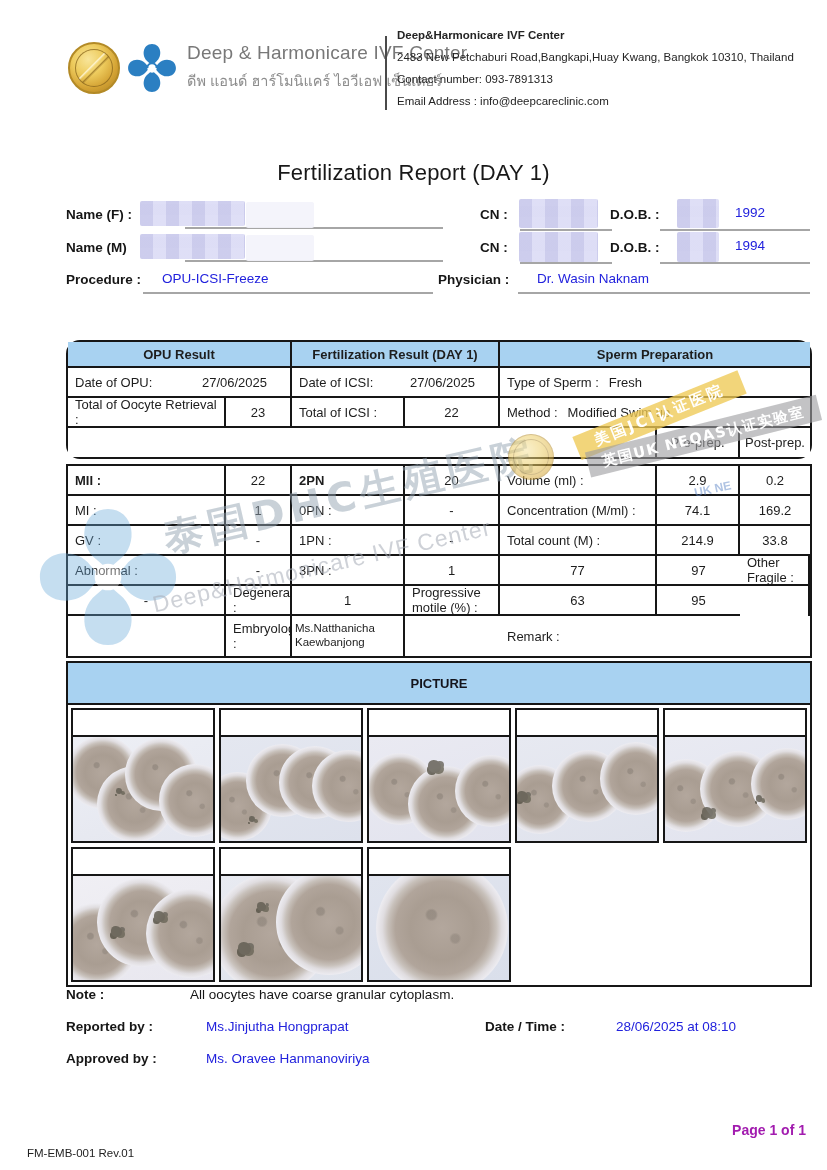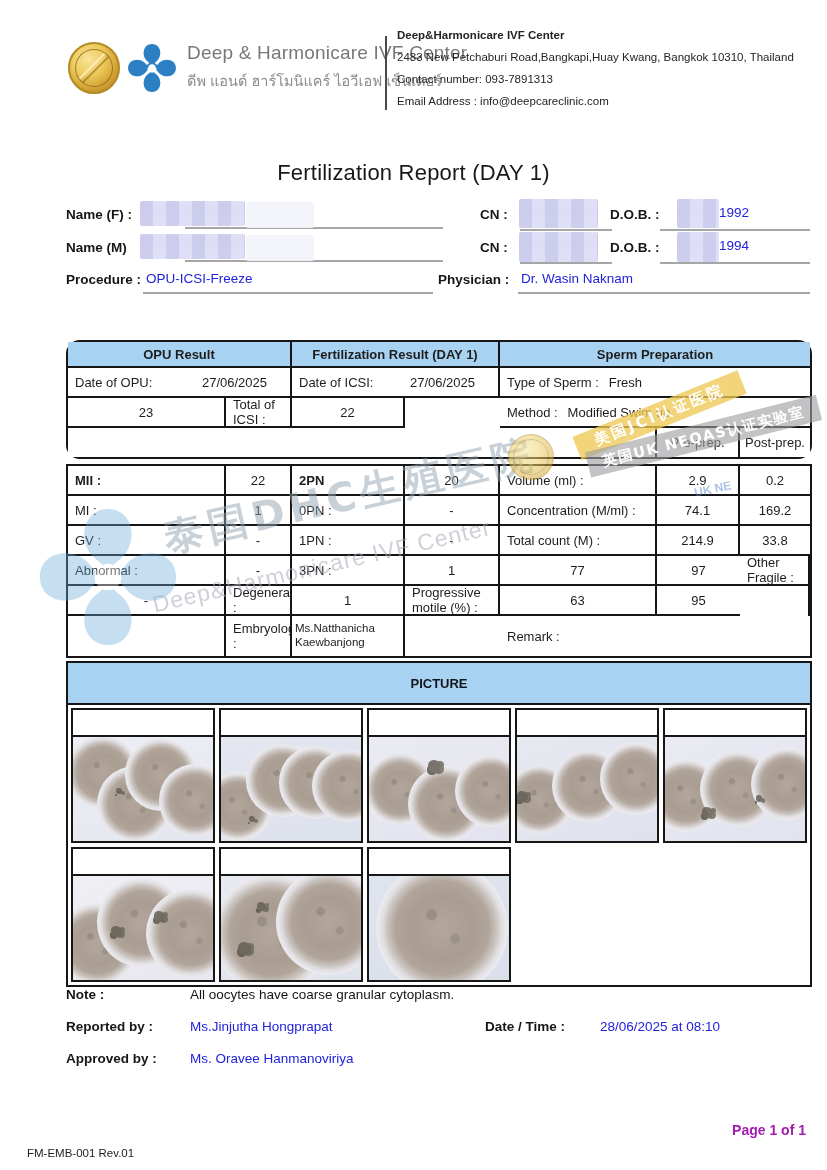--- a/index.html
+++ b/index.html
@@ -28,21 +28,21 @@
   .logo-name .th { font-size:14.5px; color:#8d8d8d; margin-top:5px; }
   .hdr-divider { position:absolute; left:385px; top:36px; width:2px; height:74px; background:#4a4a4a; }
   .hdr-info { position:absolute; left:397px; top:24px; font-size:11.5px; color:#242424; }
   .hdr-info .line { height:22px; display:flex; align-items:center; }
   .hdr-info .line:first-child { font-weight:bold; }
 
   
   .title { position:absolute; left:0; top:160px; width:100%; text-align:center;
            font-size:22px; color:#181818; letter-spacing:.2px; }
   .flabel { position:absolute; font-size:13.5px; font-weight:bold; color:#161616; }
-  .fvalue-blue { position:absolute; font-size:13.5px; color:#2222dd; }
+  .fvalue-blue { position:absolute; font-size:13.5px; color:#2222dd;margin-left:16px; }
   .uline { position:absolute; height:1.5px; background:#a6a6a6; }
   .redact { position:absolute; border-radius:2px;
     background-image:
       repeating-linear-gradient(90deg, rgba(203,203,236,.85) 0 13px, rgba(224,224,247,.85) 13px 26px),
       repeating-linear-gradient(0deg, #d9d9f3 0 11px, #cfcfee 11px 22px);
   }
   .redact-soft { position:absolute; border-radius:2px; background:rgba(243,243,251,.92); }
 
   
   .tbl { position:absolute; left:66px; width:746px; display:grid;
@@ -185,20 +185,21 @@
     </div>
     <div class="c" style="grid-column:3/5;">
       <span>Date of ICSI:</span>
       <span class="val-push">27/06/2025</span>
     </div>
     <div class="c noR" style="grid-column:5/8;">
       <span>Type of Sperm :</span>
       <span class="gap">Fresh</span>
     </div>
 
+    <div class="c">Total of Oocyte Retrieval :</div>
     <div class="c center">23</div>
     <div class="c">Total of ICSI :</div>
     <div class="c center">22</div>
     <div class="c noR" style="grid-column:5/8;">
       <span>Method :</span>
       <span class="gap">Modified Swim up</span>
     </div>
 
     <div class="c noB" style="grid-column:1/6;"></div>
     <div class="c center noB">Pre-prep.</div>

